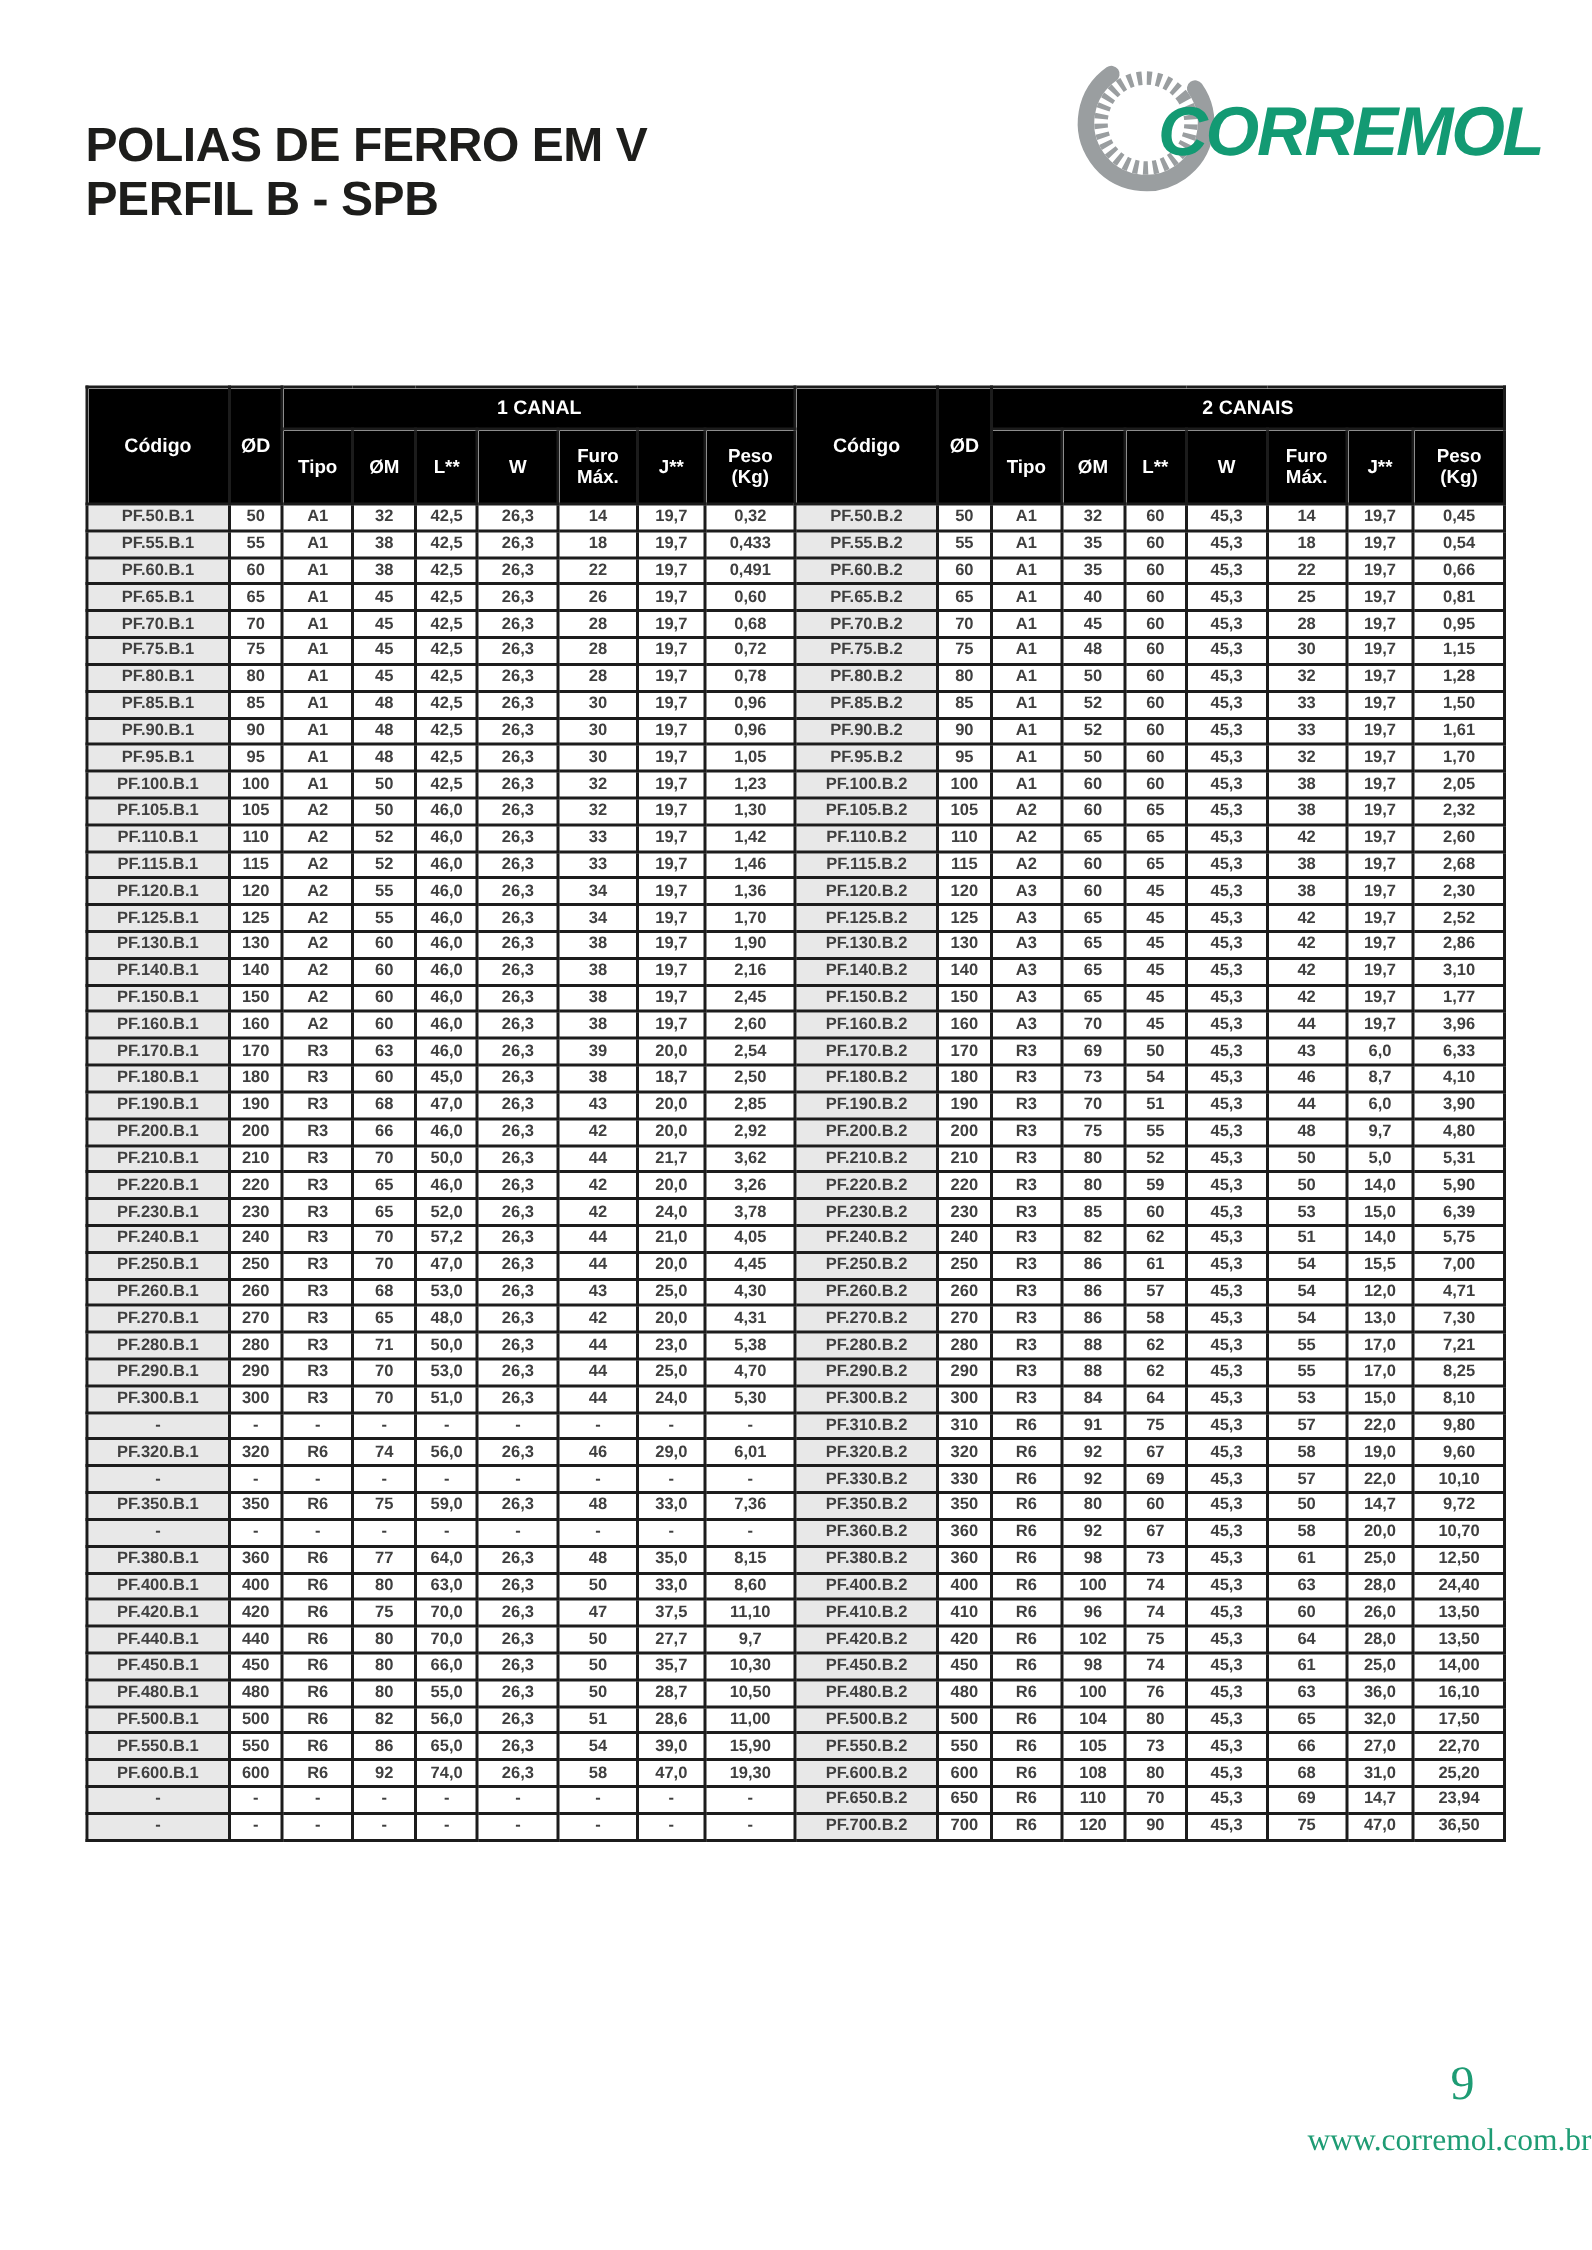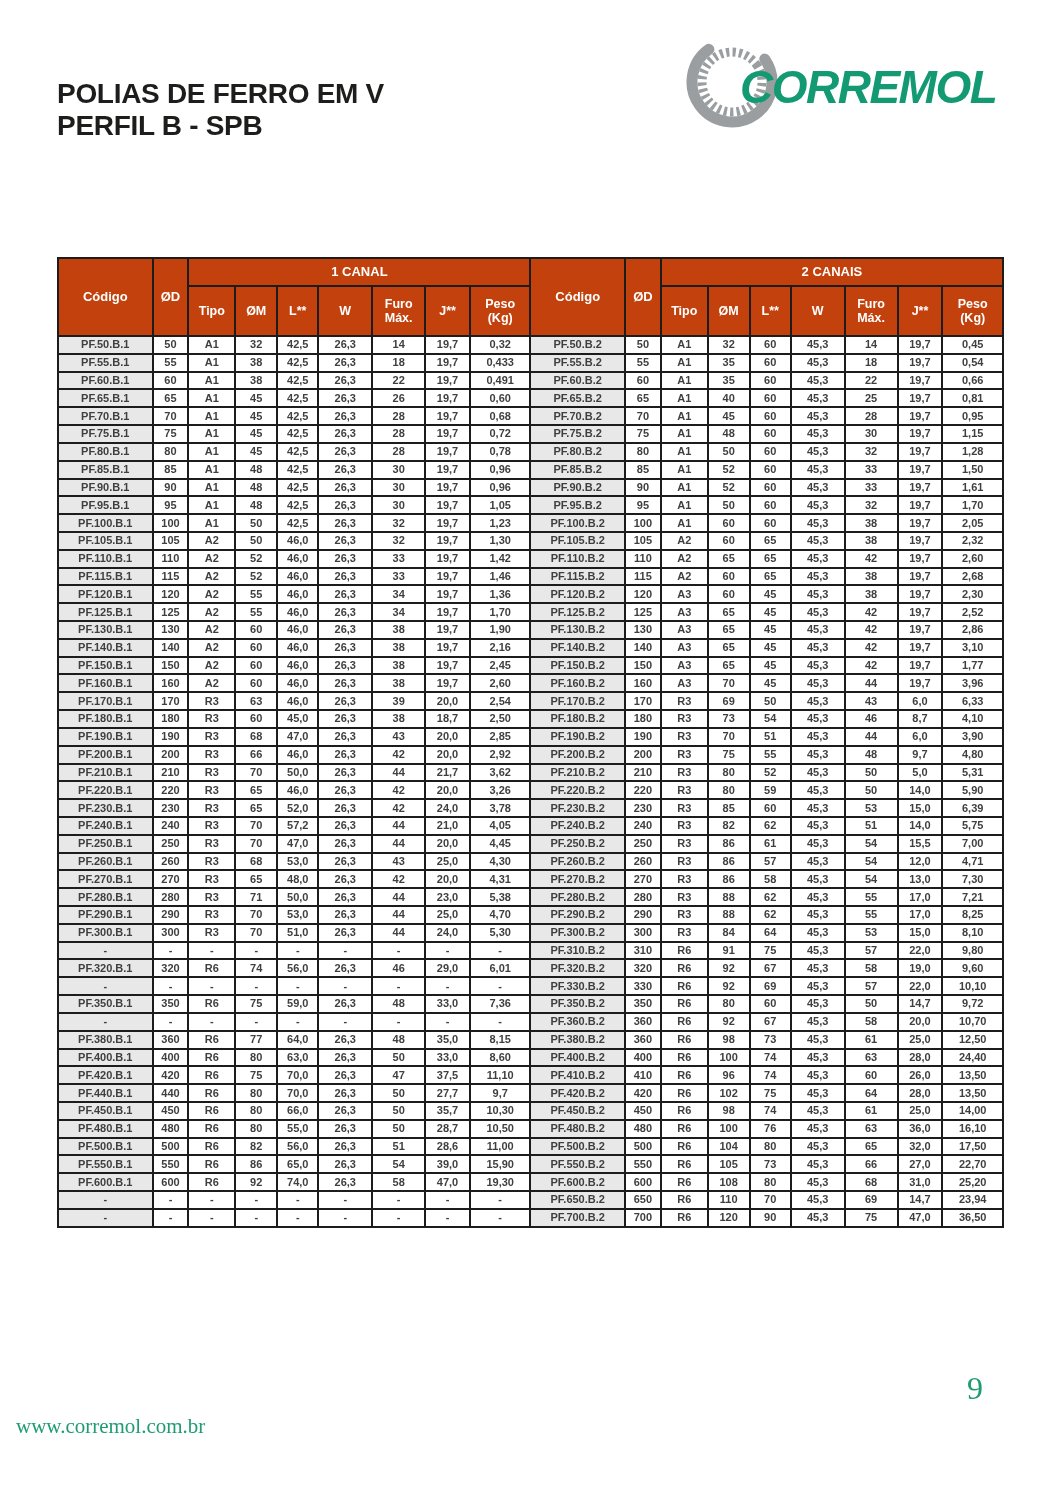--- a/index.html
+++ b/index.html
@@ -3,59 +3,59 @@
 <meta charset="utf-8">
 <style>
   html,body{margin:0;padding:0;background:#fff;}
   #page{
     position:relative;width:1061px;height:1500px;background:#ffffff;overflow:hidden;
     font-family:"Liberation Sans",sans-serif;
   }
   
   #title{
     position:absolute;left:57px;top:78px;
-    font-size:28px;font-weight:bold;line-height:1.14;letter-spacing:-0.3px;
+    font-size:32px;font-weight:bold;line-height:1.14;letter-spacing:-0.3px;
     color:#1d1d1b;white-space:pre-line;
   }
-  #logo{position:absolute;left:680px;top:26px;width:316px;height:116px;}
+  #logo{position:absolute;left:712px;top:26px;width:316px;height:116px;}
   #gear{position:absolute;left:0;top:4px;}
   #logo-text{
     position:absolute;left:60px;top:34px;
     font-size:46px;font-weight:bold;font-style:italic;letter-spacing:-1.5px;
     color:#139a73;
   }
   
   #table-wrap{position:absolute;left:57px;top:257px;width:947px;height:971px;}
   table{
     border-collapse:collapse;table-layout:fixed;width:100%;height:100%;
     font-family:"Liberation Sans",sans-serif;
   }
   th,td{border:2px solid #1c1c1c;padding:0;text-align:center;vertical-align:middle;overflow:hidden;}
   thead th{
-    background:#c2410c;color:#ffffff;font-weight:bold;font-size:13px;
+    background:#000000;color:#ffffff;font-weight:bold;font-size:13px;
     white-space:pre-line;line-height:1.15;
   }
   tr.group-row th{height:26px;}
   tr.sub-row th{height:48px;font-size:12.5px;}
   tbody td{
     font-size:11px;font-weight:bold;color:#3f3f3f;line-height:1;background:#ffffff;
   }
   tbody td.codigo{background:#e8e8e8;}
   col.c-codigo{width:10%;}
   col.c-od{width:3.8%;}
   col.c-tipo{width:4.95%;}
   col.c-om{width:4.45%;}
   col.c-l{width:4.35%;}
   col.c-w{width:5.7%;}
   col.c-furo{width:5.6%;}
   col.c-j{width:4.75%;}
   col.c-peso{width:6.4%;}
   
   #footer-url{
-    position:absolute;left:16px;right:0;top:1414px;text-align:left;
+    position:absolute;left:16px;right:0;top:1414px;text-align:right;
     font-family:"Liberation Serif",serif;font-size:21px;color:#1e9c74;
   }
   #page-number{
     position:absolute;right:78px;top:1370px;
     font-family:"Liberation Serif",serif;font-size:32px;color:#1e9c74;
   }
 </style>
 </head>
 <body>
 

